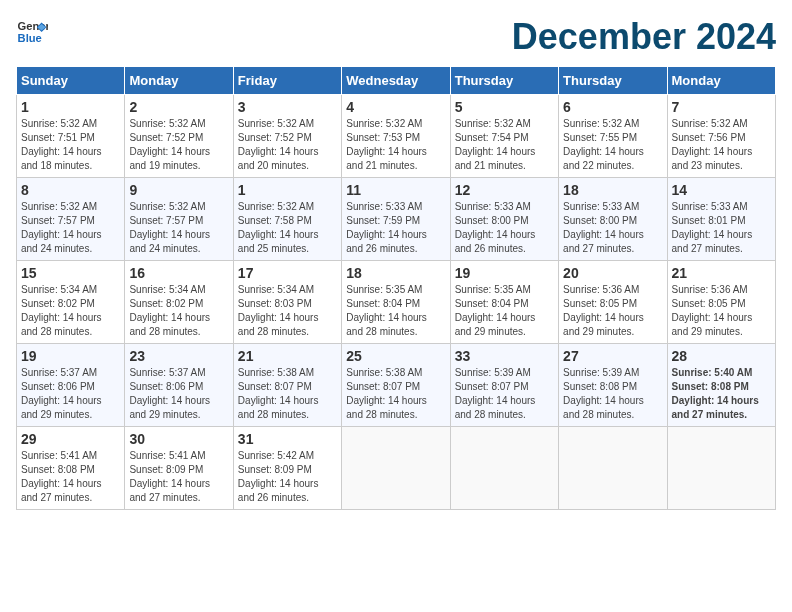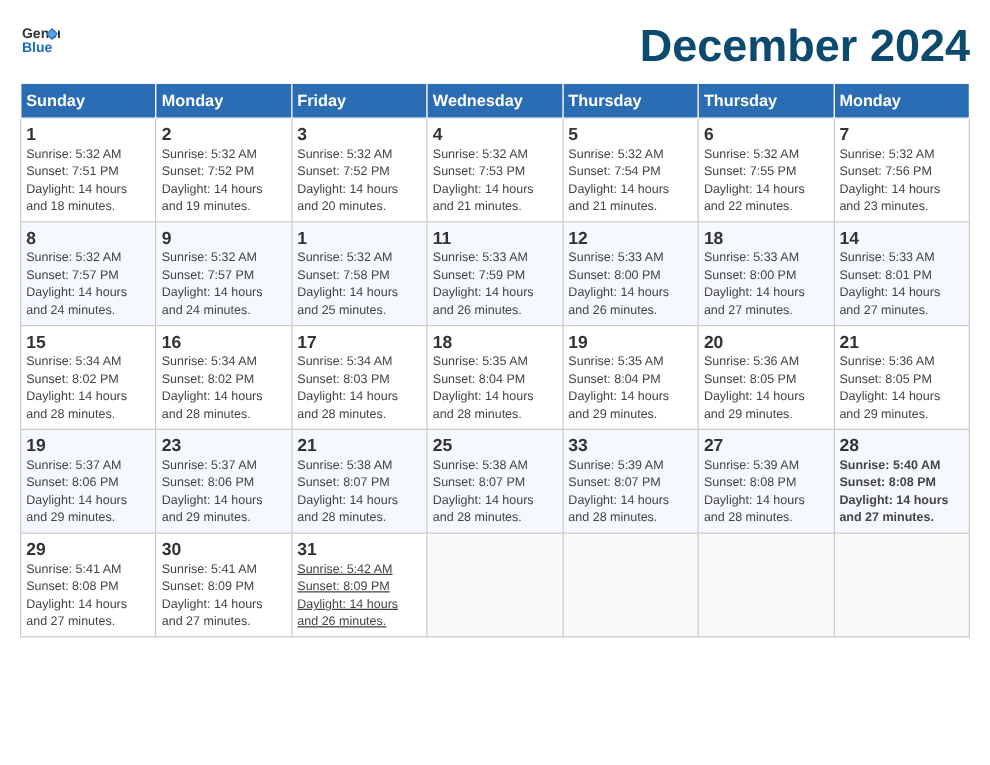--- a/index.html
+++ b/index.html
@@ -323,21 +323,21 @@
         </td>
         <td>
           <span class="day-number">30</span>
           <div class="day-detail" style="white-space: pre-line;">Sunrise: 5:41 AM
 Sunset: 8:09 PM
 Daylight: 14 hours
 and 27 minutes.</div>
         </td>
         <td>
           <span class="day-number">31</span>
-          <div class="day-detail" style="white-space: pre-line; text-decoration: underline;">Sunrise: 5:42 AM
+          <div class="day-detail" style="white-space: pre-line;">Sunrise: 5:42 AM
 Sunset: 8:09 PM
 Daylight: 14 hours
 and 26 minutes.</div>
         </td>
         <td class="empty"></td>
         <td class="empty"></td>
         <td class="empty"></td>
         <td class="empty"></td>
       </tr>
     </tbody>

